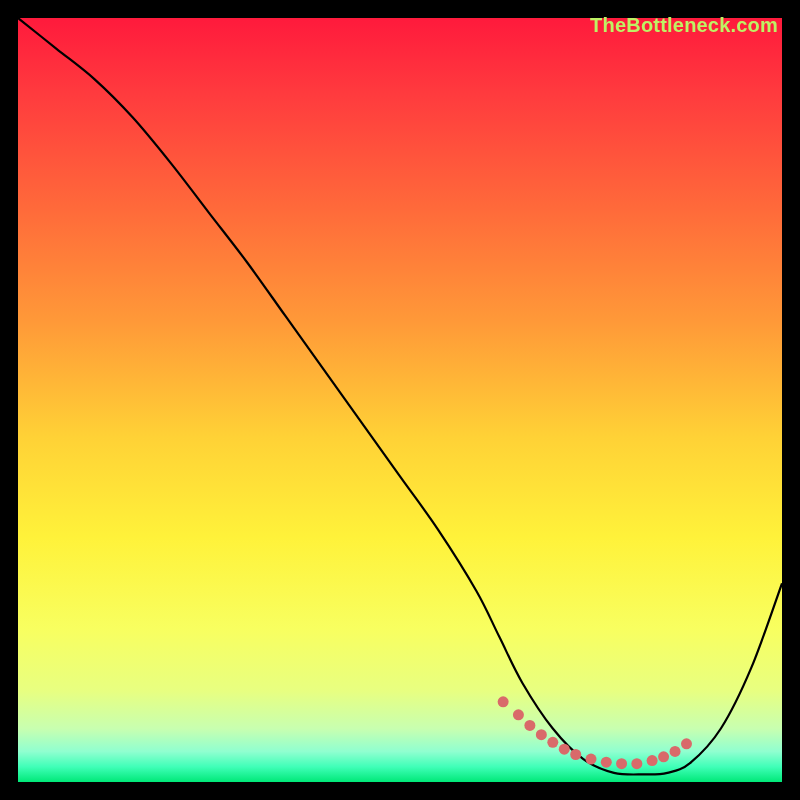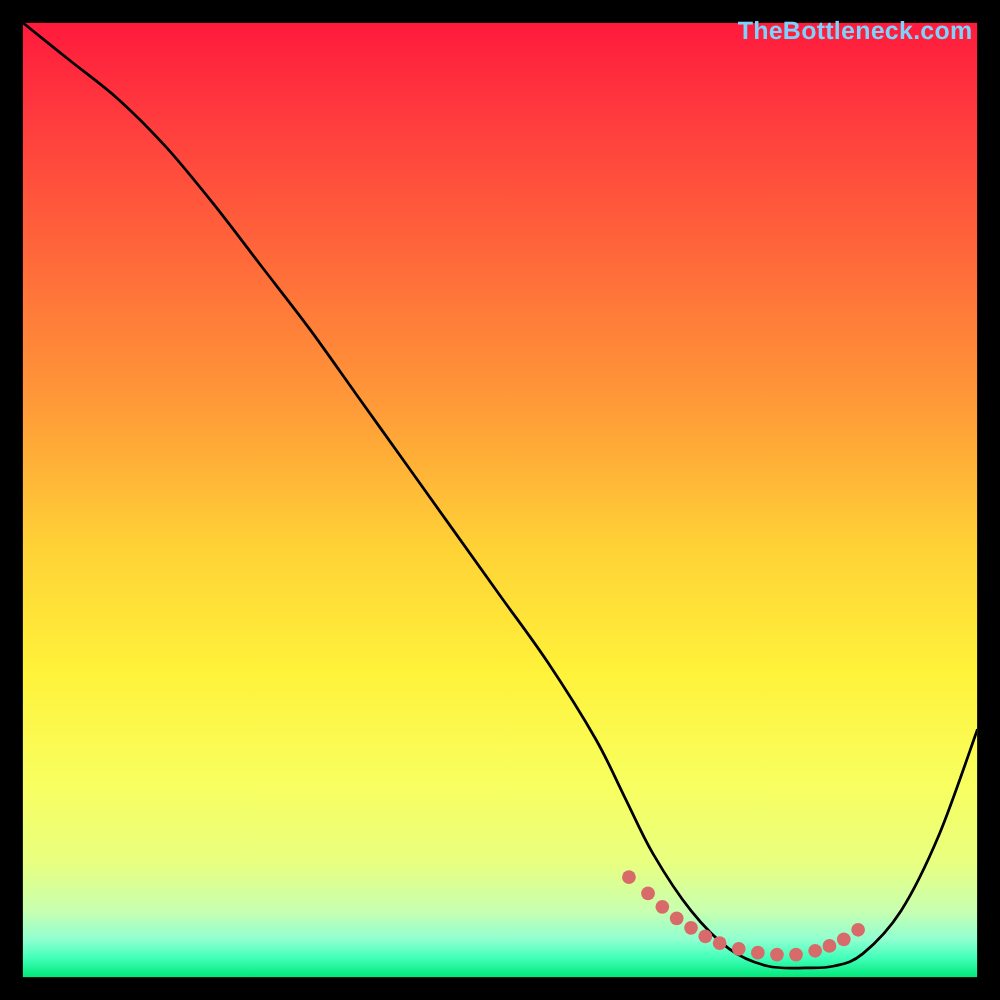--- a/index.html
+++ b/index.html
@@ -26,21 +26,21 @@
     height: 764px;
     overflow: hidden;
   }
   .watermark {
     position: absolute;
     right: 4px;
     top: -4px;
     font-family: Arial, Helvetica, sans-serif;
     font-size: 20px;
     font-weight: 600;
-    color: #7dd3fc;
+    color: #bef264;
     letter-spacing: 0.2px;
   }
   svg { display: block; }
 </style>
 </head>
 <body>
 
 <div class="chart-container">
   <div class="plot-area">
     <svg id="chart-svg" width="764" height="764">

